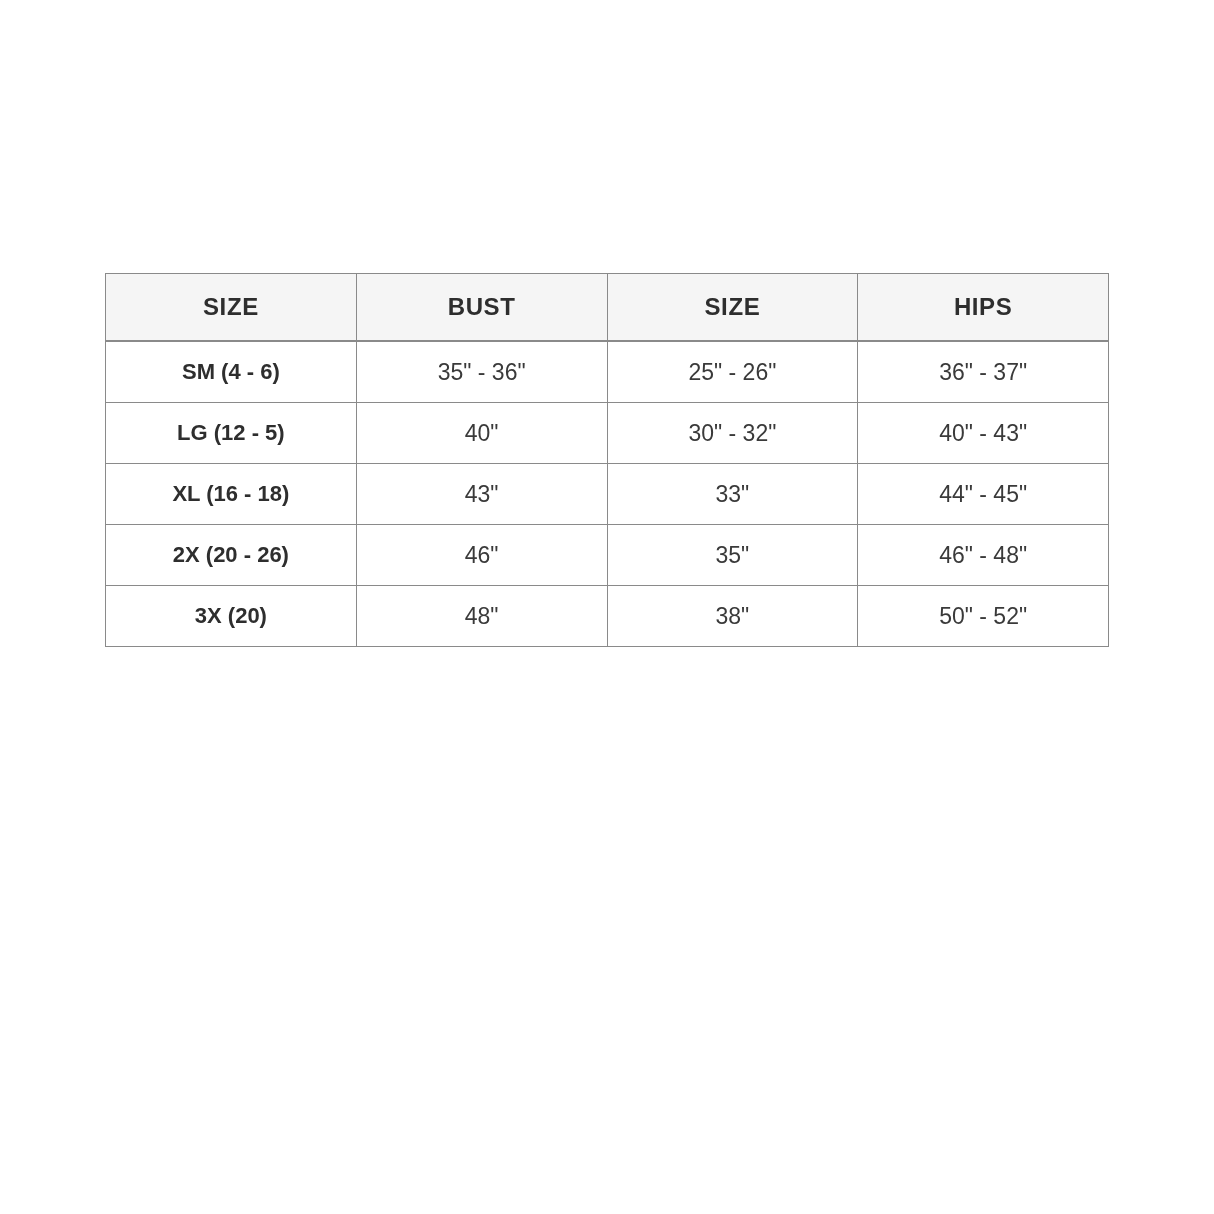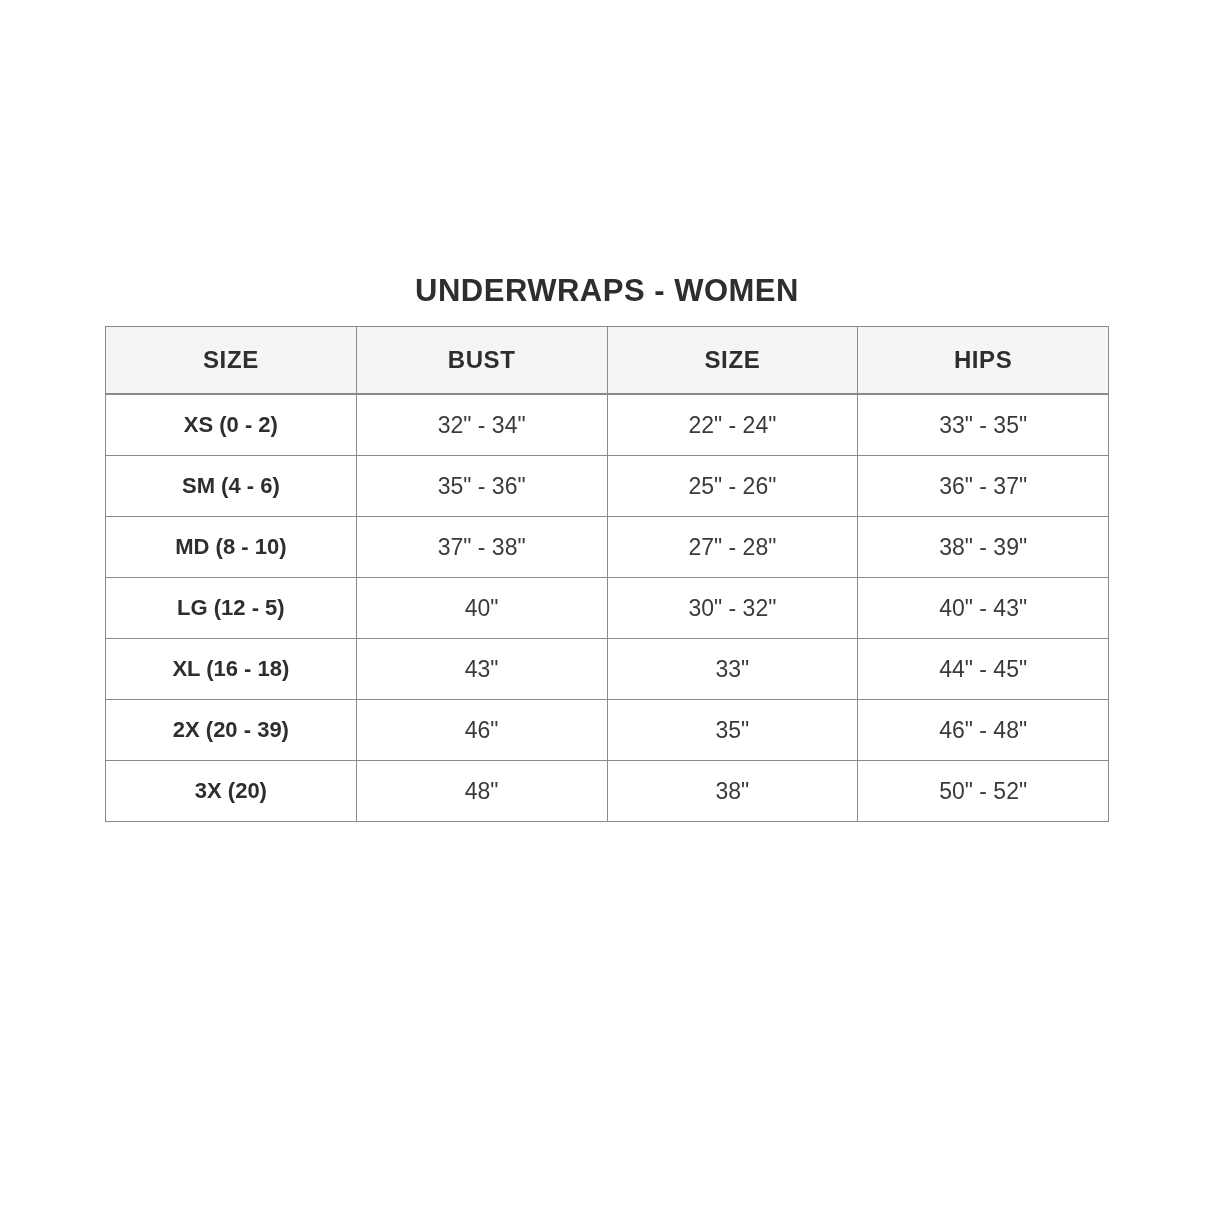--- a/index.html
+++ b/index.html
@@ -56,64 +56,51 @@
   table.size-chart td.size-cell {
     font-weight: 700;
     color: #2e2e2e;
     font-size: 22px;
   }
 </style>
 </head>
 <body>
 
 <div class="chart-container">
-  <h1 class="chart-title">UNDERWRAPS - WOMEN</h1>
 
   <table class="size-chart">
     <thead>
       <tr>
           <th>SIZE</th>
           <th>BUST</th>
           <th>SIZE</th>
           <th>HIPS</th>
         </tr>
     </thead>
     <tbody>
         <tr>
-          <td class="size-cell">XS (0 - 2)</td>
-          <td>32" - 34"</td>
-          <td>22" - 24"</td>
-          <td>33" - 35"</td>
-        </tr>
-        <tr>
           <td class="size-cell">SM (4 - 6)</td>
           <td>35" - 36"</td>
           <td>25" - 26"</td>
           <td>36" - 37"</td>
-        </tr>
-        <tr>
-          <td class="size-cell">MD (8 - 10)</td>
-          <td>37" - 38"</td>
-          <td>27" - 28"</td>
-          <td>38" - 39"</td>
         </tr>
         <tr>
           <td class="size-cell">LG (12 - 5)</td>
           <td>40"</td>
           <td>30" - 32"</td>
           <td>40" - 43"</td>
         </tr>
         <tr>
           <td class="size-cell">XL (16 - 18)</td>
           <td>43"</td>
           <td>33"</td>
           <td>44" - 45"</td>
         </tr>
         <tr>
-          <td class="size-cell">2X (20 - 39)</td>
+          <td class="size-cell">2X (20 - 26)</td>
           <td>46"</td>
           <td>35"</td>
           <td>46" - 48"</td>
         </tr>
         <tr>
           <td class="size-cell">3X (20)</td>
           <td>48"</td>
           <td>38"</td>
           <td>50" - 52"</td>
         </tr>

